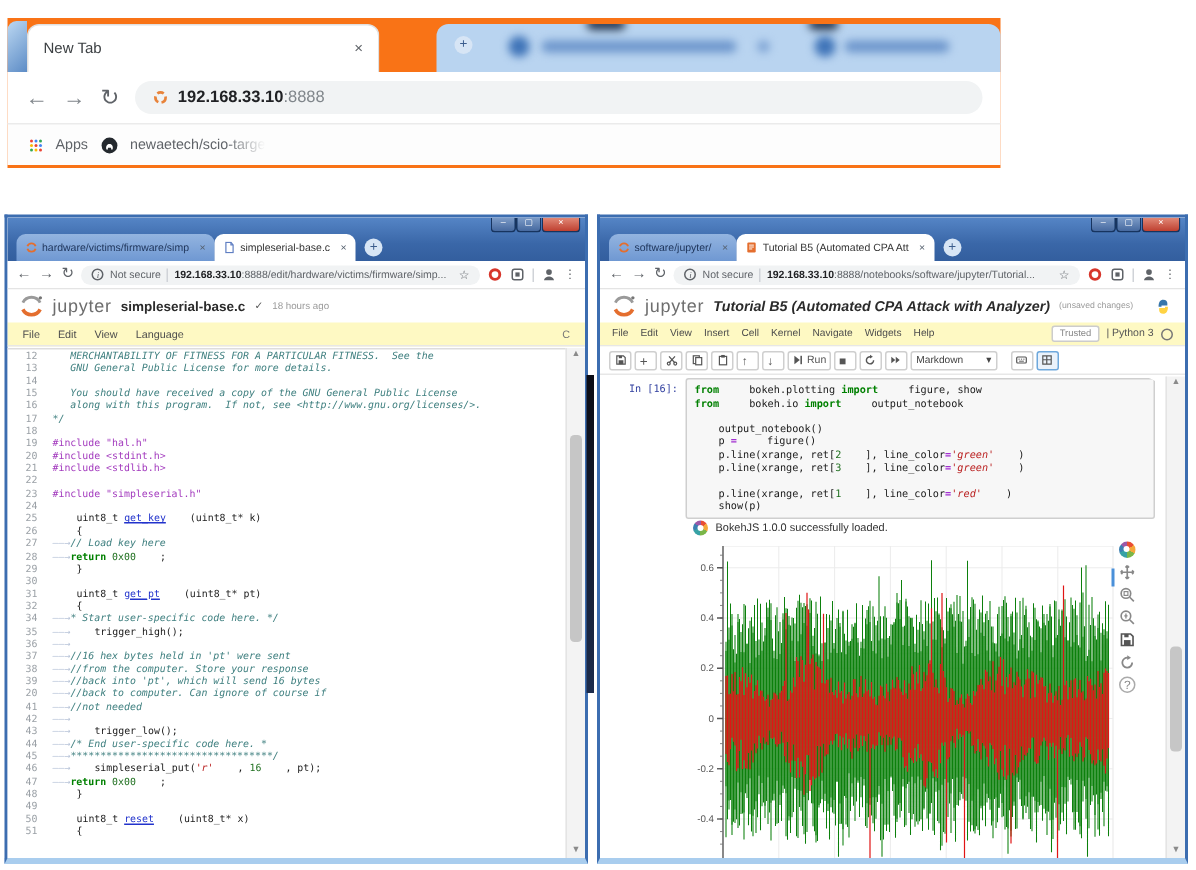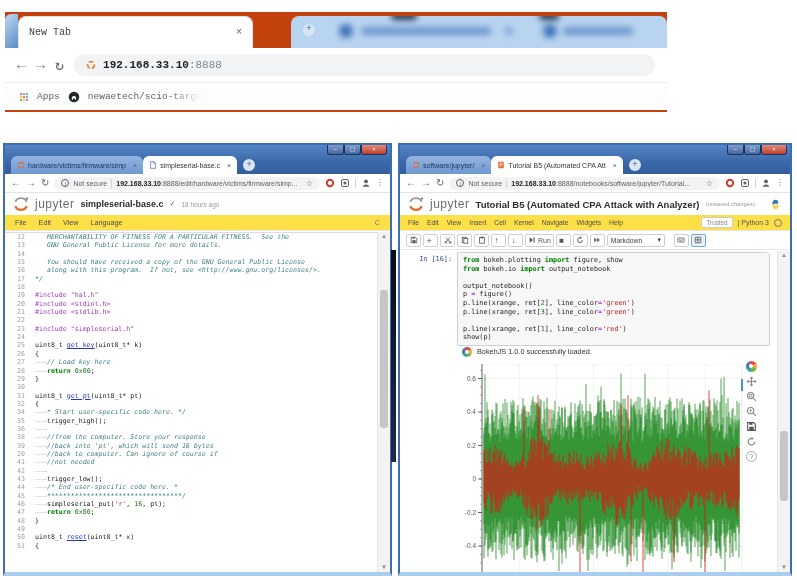--- a/index.html
+++ b/index.html
@@ -30,21 +30,21 @@
   .pill .url{white-space:nowrap;overflow:hidden;color:#5f6368;}
   .pill .url b{color:#202124;font-weight:bold;}
   .divider{width:1px;height:9px;background:#d0d3d8;}
   .icon10{width:10px;height:10px;display:inline-block;flex:0 0 auto;}
   .icon8{width:8px;height:8px;display:inline-block;flex:0 0 auto;}
   
   .jup-head{position:absolute;left:0;right:0;top:48px;height:22px;background:#fff;display:flex;align-items:center;padding:0 8px;gap:6px;box-sizing:border-box;}
   .jup-word{font-size:12px;color:#6e6e6e;letter-spacing:.5px;}
   .jup-file{font-size:9px;font-weight:bold;color:#2b2b2b;}
   .jup-meta{font-size:6.5px;color:#9a9a9a;}
-  .menubar{position:absolute;left:0;right:0;top:70px;height:16px;background:#fde047;border-bottom:1px solid #e7e7e7;
+  .menubar{position:absolute;left:0;right:0;top:70px;height:16px;background:#fef9c3;border-bottom:1px solid #e7e7e7;
            display:flex;align-items:center;gap:12px;padding:0 10px;font-size:7.2px;color:#4d4d4d;box-sizing:border-box;}
   .menubar.tight{gap:8px;}
   .menu-item{white-space:nowrap;}
   .mb-right{margin-left:auto;display:flex;align-items:center;gap:5px;color:#777;}
   .trusted{border:1px solid #ccc;border-radius:2px;padding:1px 4px;font-size:6.3px;color:#888;background:#fff;}
   .kernel{font-size:7px;color:#555;white-space:nowrap;}
   .kring{display:inline-block;width:6px;height:6px;border:1px solid #777;border-radius:50%;vertical-align:-1px;}
   
   .nbtoolbar{position:absolute;left:0;right:0;top:86px;height:19px;background:#fff;border-bottom:1px solid #e7e7e7;
              display:flex;align-items:center;gap:2px;padding:0 6px;box-sizing:border-box;}
@@ -56,43 +56,43 @@
          justify-content:space-between;font-size:6.8px;color:#444;padding:0 3px;width:58px;box-sizing:border-box;}
   
   .editor{position:absolute;left:0;right:12px;top:87px;bottom:0;background:#fff;border-top:1px solid #ddd;overflow:hidden;
           font-family:"DejaVu Sans Mono",monospace;font-size:6.6px;line-height:8.35px;}
   .code-line{display:flex;white-space:pre;}
   .ln{width:20px;flex:0 0 auto;text-align:right;padding-right:4px;color:#9aa0a6;}
   .code-body{padding-left:6px;white-space:pre;}
   .tok-c{color:#408080;font-style:italic;}
   .tok-k{color:#008000;font-weight:bold;}
   .tok-m{color:#a33bbe;}
-  .tok-s{color:#ba2121;}
+  .tok-s{color:#ba2121;font-style:italic;}
   .tok-d{color:#2233cc;text-decoration:underline;}
   .tok-n{color:#207020;}
-  .tok-p{color:#1a1a1a;}
+  .tok-p{color:#1a1a1a;padding-left:16px;}
   .tok-t{color:#b9c5d9;}
   .tok-o{color:#a22fd0;font-weight:bold;}
   .scrollbar{position:absolute;top:87px;bottom:0;right:0;width:12px;background:#f3f3f3;border-left:1px solid #e4e4e4;}
   .sb-arrow{position:absolute;left:0;width:12px;height:9px;color:#8a8a8a;font-size:6px;text-align:center;line-height:9px;}
   .sb-thumb{position:absolute;left:2px;width:8px;background:#c6c6c6;border-radius:3px;}
   
   .nbcontent{position:absolute;left:0;right:12px;top:106px;bottom:0;background:#fff;overflow:hidden;border-radius:18px;}
   .prompt{position:absolute;font-family:"DejaVu Sans Mono",monospace;font-size:6.8px;color:#303f9f;text-align:right;width:50px;}
   .cellbox{position:absolute;border:1px solid #cfcfcf;background:#f7f7f7;border-radius:2px;
            font-family:"DejaVu Sans Mono",monospace;font-size:6.8px;line-height:8.6px;padding:3px 5px;white-space:pre;}
   .outline{position:absolute;display:flex;align-items:flex-start;gap:5px;font-size:7.3px;color:#333;}
   .bokeh-ring{width:10px;height:10px;border-radius:50%;
       background:conic-gradient(#e94e34 0 55deg,#f4a73a 55deg 115deg,#7ab648 115deg 185deg,#37a2a5 185deg 250deg,#3c7fb1 250deg 310deg,#9b59a8 310deg 360deg);position:relative;}
   .bokeh-ring::after{content:"";position:absolute;left:2.6px;top:2.6px;width:4.8px;height:4.8px;border-radius:50%;background:#fff;}
   .btool{position:absolute;display:flex;flex-direction:column;align-items:center;gap:4px;}
   .btool .bt{width:11px;height:11px;color:#8a8a8a;display:flex;align-items:center;justify-content:center;font-size:8px;}
   .btool-activebar{position:absolute;width:2px;height:12px;background:#4a90d9;}
   
-  #top-win{position:absolute;left:5px;top:12px;width:662px;height:100px;background:#c2410c;font-family:Liberation Mono, monospace;}
+  #top-win{position:absolute;left:5px;top:12px;width:662px;height:100px;background:#f97316;}
   .topstrip{position:absolute;left:0;right:0;top:0;height:36px;}
   .top-sliver{position:absolute;left:0;top:2px;width:13px;height:34px;border-radius:6px 0 0 0;
               background:linear-gradient(135deg,#bcd8f2,#5d8cc6);}
   .top-tab{position:absolute;left:13px;top:4px;width:235px;height:32px;background:#fff;border:1px solid #e0e0e0;border-bottom:none;
            border-radius:8px 8px 0 0;display:flex;align-items:center;padding:0 10px;box-sizing:border-box;
            font-size:10px;color:#3c4043;}
   .top-tab .x{margin-left:auto;color:#5f6368;font-size:10px;}
   .blurzone{position:absolute;left:286px;top:4px;right:0;height:32px;background:#b9d4f0;border-radius:8px 8px 0 0;overflow:hidden;}
   .blob{position:absolute;filter:blur(3px);border-radius:4px;}
   .top-toolbar{position:absolute;left:0;right:0;top:36px;height:34px;background:#fff;display:flex;align-items:center;gap:10px;padding:0 12px;box-sizing:border-box;}
@@ -268,20 +268,21 @@
         <div class="code-line"><span class="ln">26</span><span class="code-body"><span class="tok-p">{</span></span></div>
         <div class="code-line"><span class="ln">27</span><span class="code-body"><span class="tok-t">——→</span><span class="tok-c">// Load key here</span></span></div>
         <div class="code-line"><span class="ln">28</span><span class="code-body"><span class="tok-t">——→</span><span class="tok-k">return</span><span class="tok-n"> 0x00</span><span class="tok-p">;</span></span></div>
         <div class="code-line"><span class="ln">29</span><span class="code-body"><span class="tok-p">}</span></span></div>
         <div class="code-line"><span class="ln">30</span><span class="code-body">&nbsp;</span></div>
         <div class="code-line"><span class="ln">31</span><span class="code-body"><span class="tok-p">uint8_t </span><span class="tok-d">get_pt</span><span class="tok-p">(uint8_t* pt)</span></span></div>
         <div class="code-line"><span class="ln">32</span><span class="code-body"><span class="tok-p">{</span></span></div>
         <div class="code-line"><span class="ln">34</span><span class="code-body"><span class="tok-t">——→</span><span class="tok-c">* Start user-specific code here. */</span></span></div>
         <div class="code-line"><span class="ln">35</span><span class="code-body"><span class="tok-t">——→</span><span class="tok-p">trigger_high();</span></span></div>
         <div class="code-line"><span class="ln">36</span><span class="code-body"><span class="tok-t">——→</span></span></div>
+        <div class="code-line"><span class="ln">37</span><span class="code-body"><span class="tok-t">——→</span><span class="tok-c">//16 hex bytes held in 'pt' were sent</span></span></div>
         <div class="code-line"><span class="ln">38</span><span class="code-body"><span class="tok-t">——→</span><span class="tok-c">//from the computer. Store your response</span></span></div>
         <div class="code-line"><span class="ln">39</span><span class="code-body"><span class="tok-t">——→</span><span class="tok-c">//back into 'pt', which will send 16 bytes</span></span></div>
         <div class="code-line"><span class="ln">20</span><span class="code-body"><span class="tok-t">——→</span><span class="tok-c">//back to computer. Can ignore of course if</span></span></div>
         <div class="code-line"><span class="ln">41</span><span class="code-body"><span class="tok-t">——→</span><span class="tok-c">//not needed</span></span></div>
         <div class="code-line"><span class="ln">42</span><span class="code-body"><span class="tok-t">——→</span></span></div>
         <div class="code-line"><span class="ln">43</span><span class="code-body"><span class="tok-t">——→</span><span class="tok-p">trigger_low();</span></span></div>
         <div class="code-line"><span class="ln">44</span><span class="code-body"><span class="tok-t">——→</span><span class="tok-c">/* End user-specific code here. *</span></span></div>
         <div class="code-line"><span class="ln">45</span><span class="code-body"><span class="tok-t">——→</span><span class="tok-c">**********************************/</span></span></div>
         <div class="code-line"><span class="ln">46</span><span class="code-body"><span class="tok-t">——→</span><span class="tok-p">simpleserial_put(</span><span class="tok-s">'r'</span><span class="tok-p">, </span><span class="tok-n">16</span><span class="tok-p">, pt);</span></span></div>
         <div class="code-line"><span class="ln">47</span><span class="code-body"><span class="tok-t">——→</span><span class="tok-k">return</span><span class="tok-n"> 0x00</span><span class="tok-p">;</span></span></div>
@@ -363,21 +364,21 @@
     </div>
     <div class="jup-head">
       <span class="icon10" style="width:16px;height:16px;">
           <svg viewBox="0 0 10 10" width="100%" height="100%" fill="none" stroke="#555" stroke-width="1">
             <path d="M1.4 6.4 A4 4 0 0 0 8.6 6.4" stroke="#e46e2e" stroke-width="1.5"></path>
             <path d="M1.4 3.6 A4 4 0 0 1 8.6 3.6" stroke="#9a9a9a" stroke-width="1.2"></path>
             <circle cx="8.7" cy="1.6" r="0.7" fill="#757575" stroke="none"></circle>
           </svg>
         </span>
       <span class="jup-word">jupyter</span>
-      <span class="jup-file" style="font-size:9.5px;white-space:nowrap;">Tutorial B5 (Automated CPA Attack with Analyzer)</span>
+      <span class="jup-file" style="font-size:9.5px;white-space:nowrap;font-style:italic;">Tutorial B5 (Automated CPA Attack with Analyzer)</span>
       <span class="jup-meta" style="font-size:5.8px;white-space:nowrap;">(unsaved changes)</span>
       <span class="icon10" style="width:13px;height:13px;margin-left:auto;">
           <svg viewBox="0 0 10 10" width="100%" height="100%" fill="none" stroke="#555" stroke-width="1">
             <path d="M2.6 5 C2.6 2.6 3.4 1.4 5 1.4 C6.4 1.4 7.1 2.2 7.1 3.2 V4.4 H4.1 V5 H2.6 Z" fill="#3776ab" stroke="none"></path>
             <path d="M7.4 5 C7.4 7.4 6.6 8.6 5 8.6 C3.6 8.6 2.9 7.8 2.9 6.8 V5.6 H5.9 V5 H7.4 Z" fill="#ffd343" stroke="none"></path>
           </svg>
         </span>
     </div>
     <div class="menubar tight" style="font-size:6.8px;padding:0 8px;">
       <span class="menu-item">File</span>

